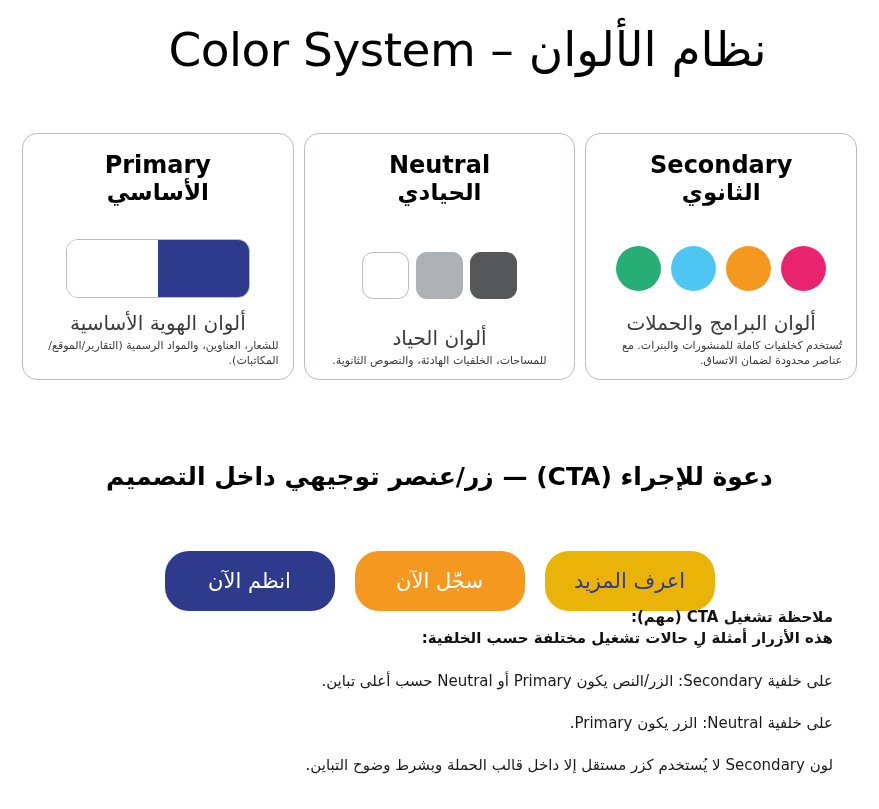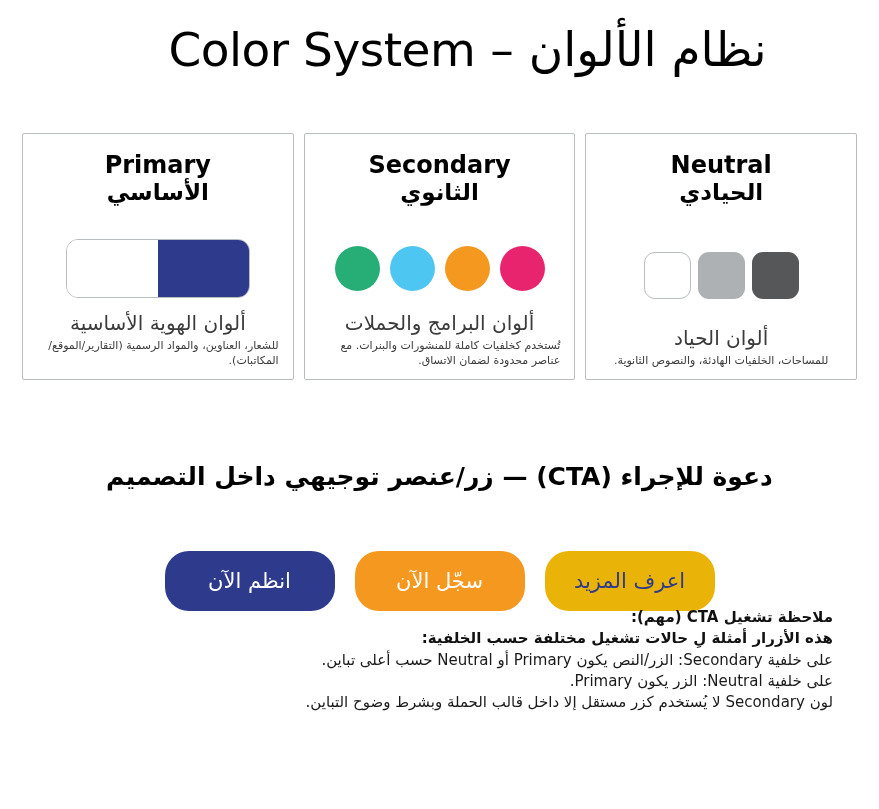--- a/index.html
+++ b/index.html
@@ -42,21 +42,21 @@
     display: flex;
     flex-direction: row-reverse;
     justify-content: space-between;
     gap: 10px;
   }
   .card {
     width: 273px;
     height: 247px;
     box-sizing: border-box;
     border: 1px solid #b9bdc1;
-    border-radius: 2px;
+    border-radius: 15px;
     background: #ffffff;
     display: flex;
     flex-direction: column;
     align-items: center;
     padding: 17px 10px 10px 10px;
   }
   .card-title-en {
     font-size: 24px;
     font-weight: bold;
     color: #000;
@@ -187,71 +187,72 @@
     font-size: 15px;
     font-weight: bold;
     color: #111;
     line-height: 1.42;
   }
   .note-line {
     font-size: 15px;
     font-weight: 400;
     color: #1a1a1a;
     line-height: 1.4;
+    margin-top: 21px;
   }
 </style>
 </head>
 <body>
 
 <div class="page-title">نظام الألوان – Color System</div>
 
 <div class="cards">
 
   <div class="card">
     <div class="card-title-en">Primary</div>
     <div class="card-title-ar">الأساسي</div>
     <div class="swatch-zone">
       <div class="pill">
         <div class="pill-half" style="background:#ffffff"></div>
         <div class="pill-half" style="background:#2e3a8c"></div>
       </div>
     </div>
     <div class="card-caption">ألوان الهوية الأساسية</div>
     <div class="card-subcaption">للشعار، العناوين، والمواد الرسمية (التقارير/الموقع/المكاتبات).</div>
+  </div>
+
+  <div class="card">
+    <div class="card-title-en">Neutral</div>
+    <div class="card-title-ar">الحيادي</div>
+    <div class="swatch-zone">
+      <div class="squares">
+        <div class="sq outlined" style="background:#ffffff"></div>
+        <div class="sq" style="background:#adb1b4"></div>
+        <div class="sq" style="background:#555759"></div>
+      </div>
+    </div>
+    <div class="card-caption">ألوان الحياد</div>
+    <div class="card-subcaption">للمساحات، الخلفيات الهادئة، والنصوص الثانوية.</div>
   </div>
 
   <div class="card">
     <div class="card-title-en">Secondary</div>
     <div class="card-title-ar">الثانوي</div>
     <div class="swatch-zone">
       <div class="dots">
         <div class="dot" style="background:#27ae77"></div>
         <div class="dot" style="background:#4ec6f2"></div>
         <div class="dot" style="background:#f4981f"></div>
         <div class="dot" style="background:#e9246e"></div>
       </div>
     </div>
     <div class="card-caption">ألوان البرامج والحملات</div>
     <div class="card-subcaption">تُستخدم كخلفيات كاملة للمنشورات والبنرات. مع عناصر محدودة لضمان الاتساق.</div>
   </div>
 
-  <div class="card">
-    <div class="card-title-en">Neutral</div>
-    <div class="card-title-ar">الحيادي</div>
-    <div class="swatch-zone">
-      <div class="squares">
-        <div class="sq outlined" style="background:#ffffff"></div>
-        <div class="sq" style="background:#adb1b4"></div>
-        <div class="sq" style="background:#555759"></div>
-      </div>
-    </div>
-    <div class="card-caption">ألوان الحياد</div>
-    <div class="card-subcaption">للمساحات، الخلفيات الهادئة، والنصوص الثانوية.</div>
-  </div>
-
 </div>
 
 <div class="cta-heading">دعوة للإجراء (CTA) — زر/عنصر توجيهي داخل التصميم</div>
 
 <div class="cta-buttons">
   <button class="cta-btn" style="background:#2e3a8c;color:#ffffff">انظم الآن</button>
   <button class="cta-btn" style="background:#f4981f;color:#ffffff">سجّل الآن</button>
   <button class="cta-btn" style="background:#eab308;color:#2e3a8c">اعرف المزيد</button>
 </div>
 

